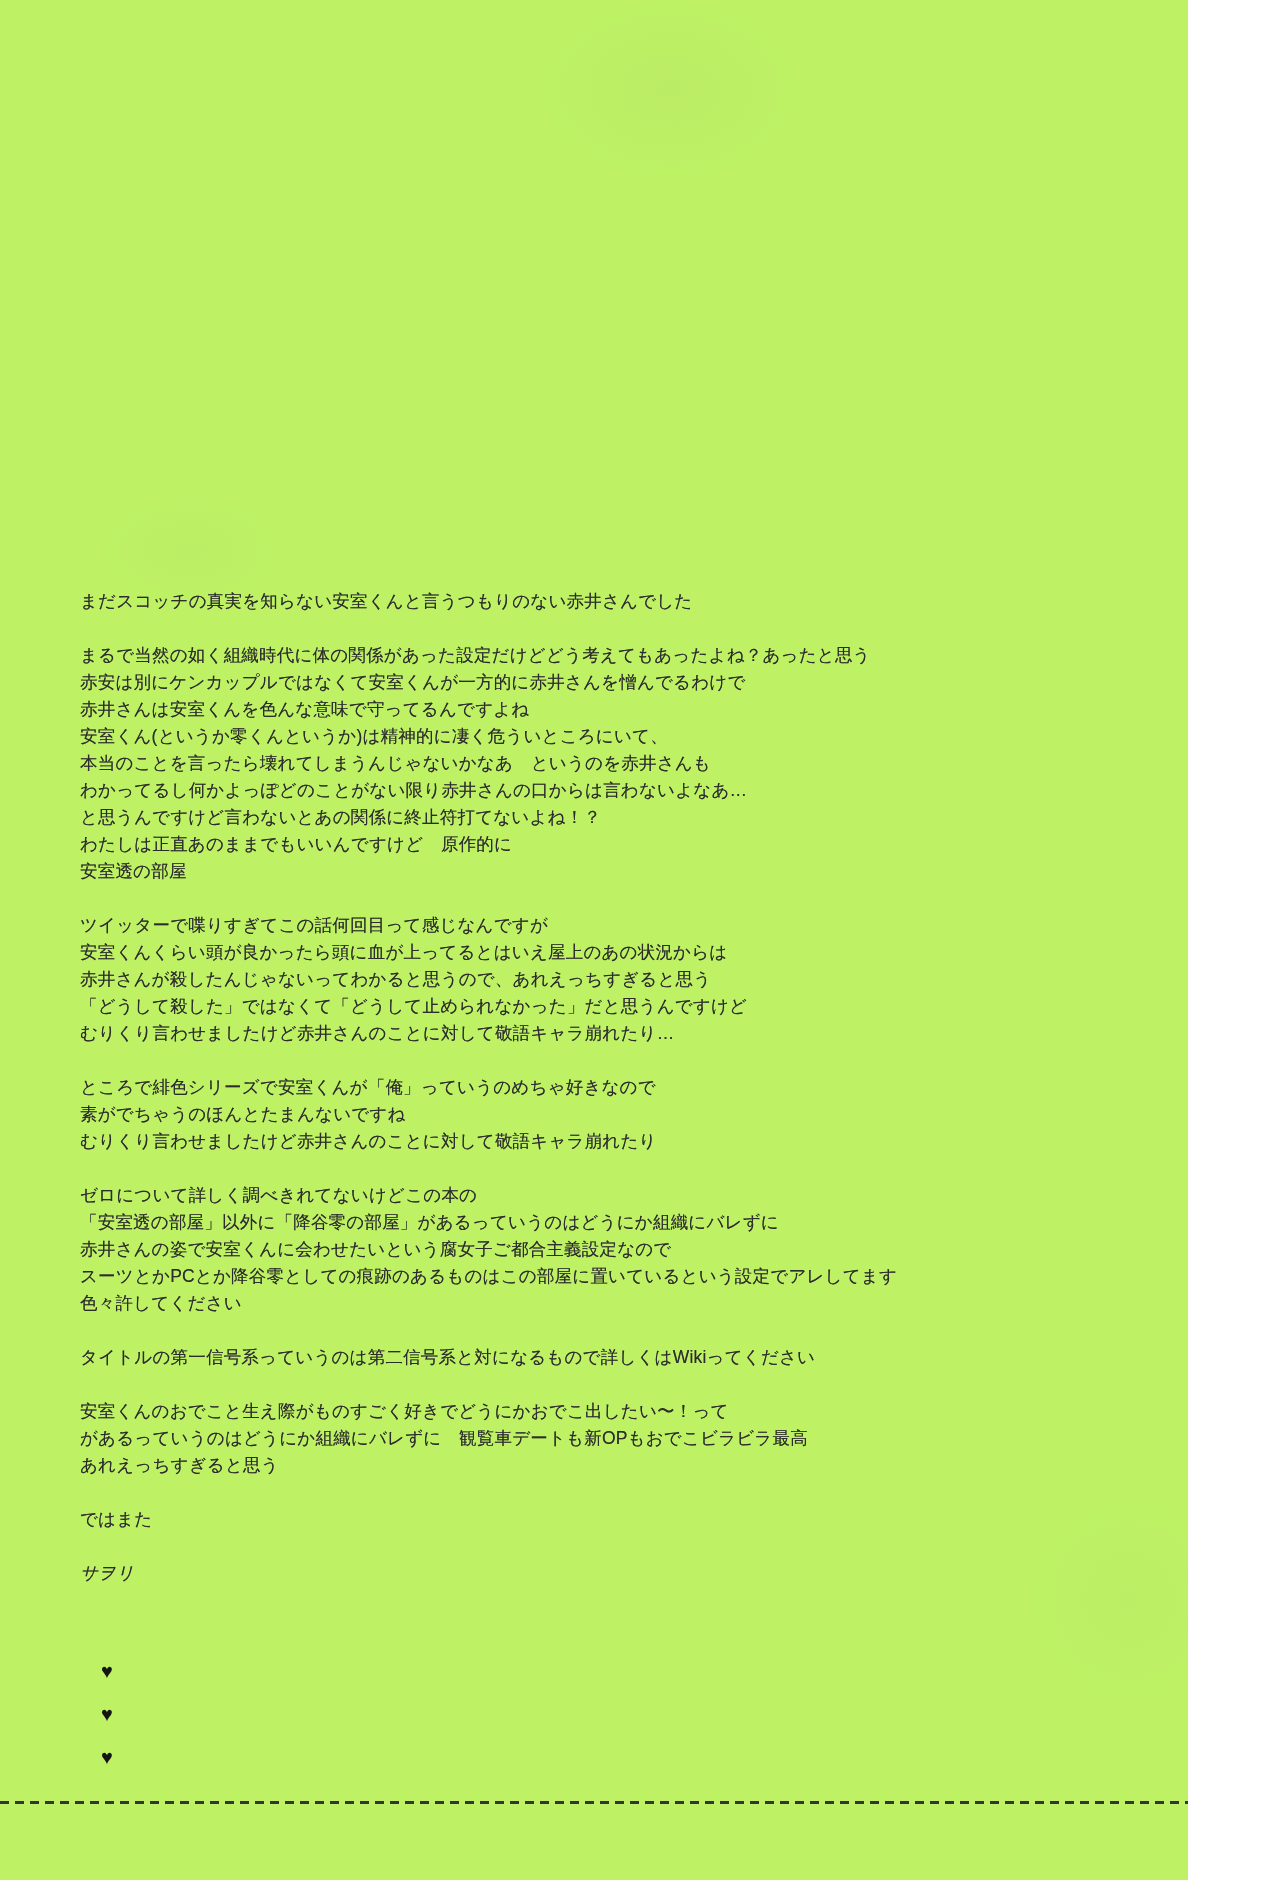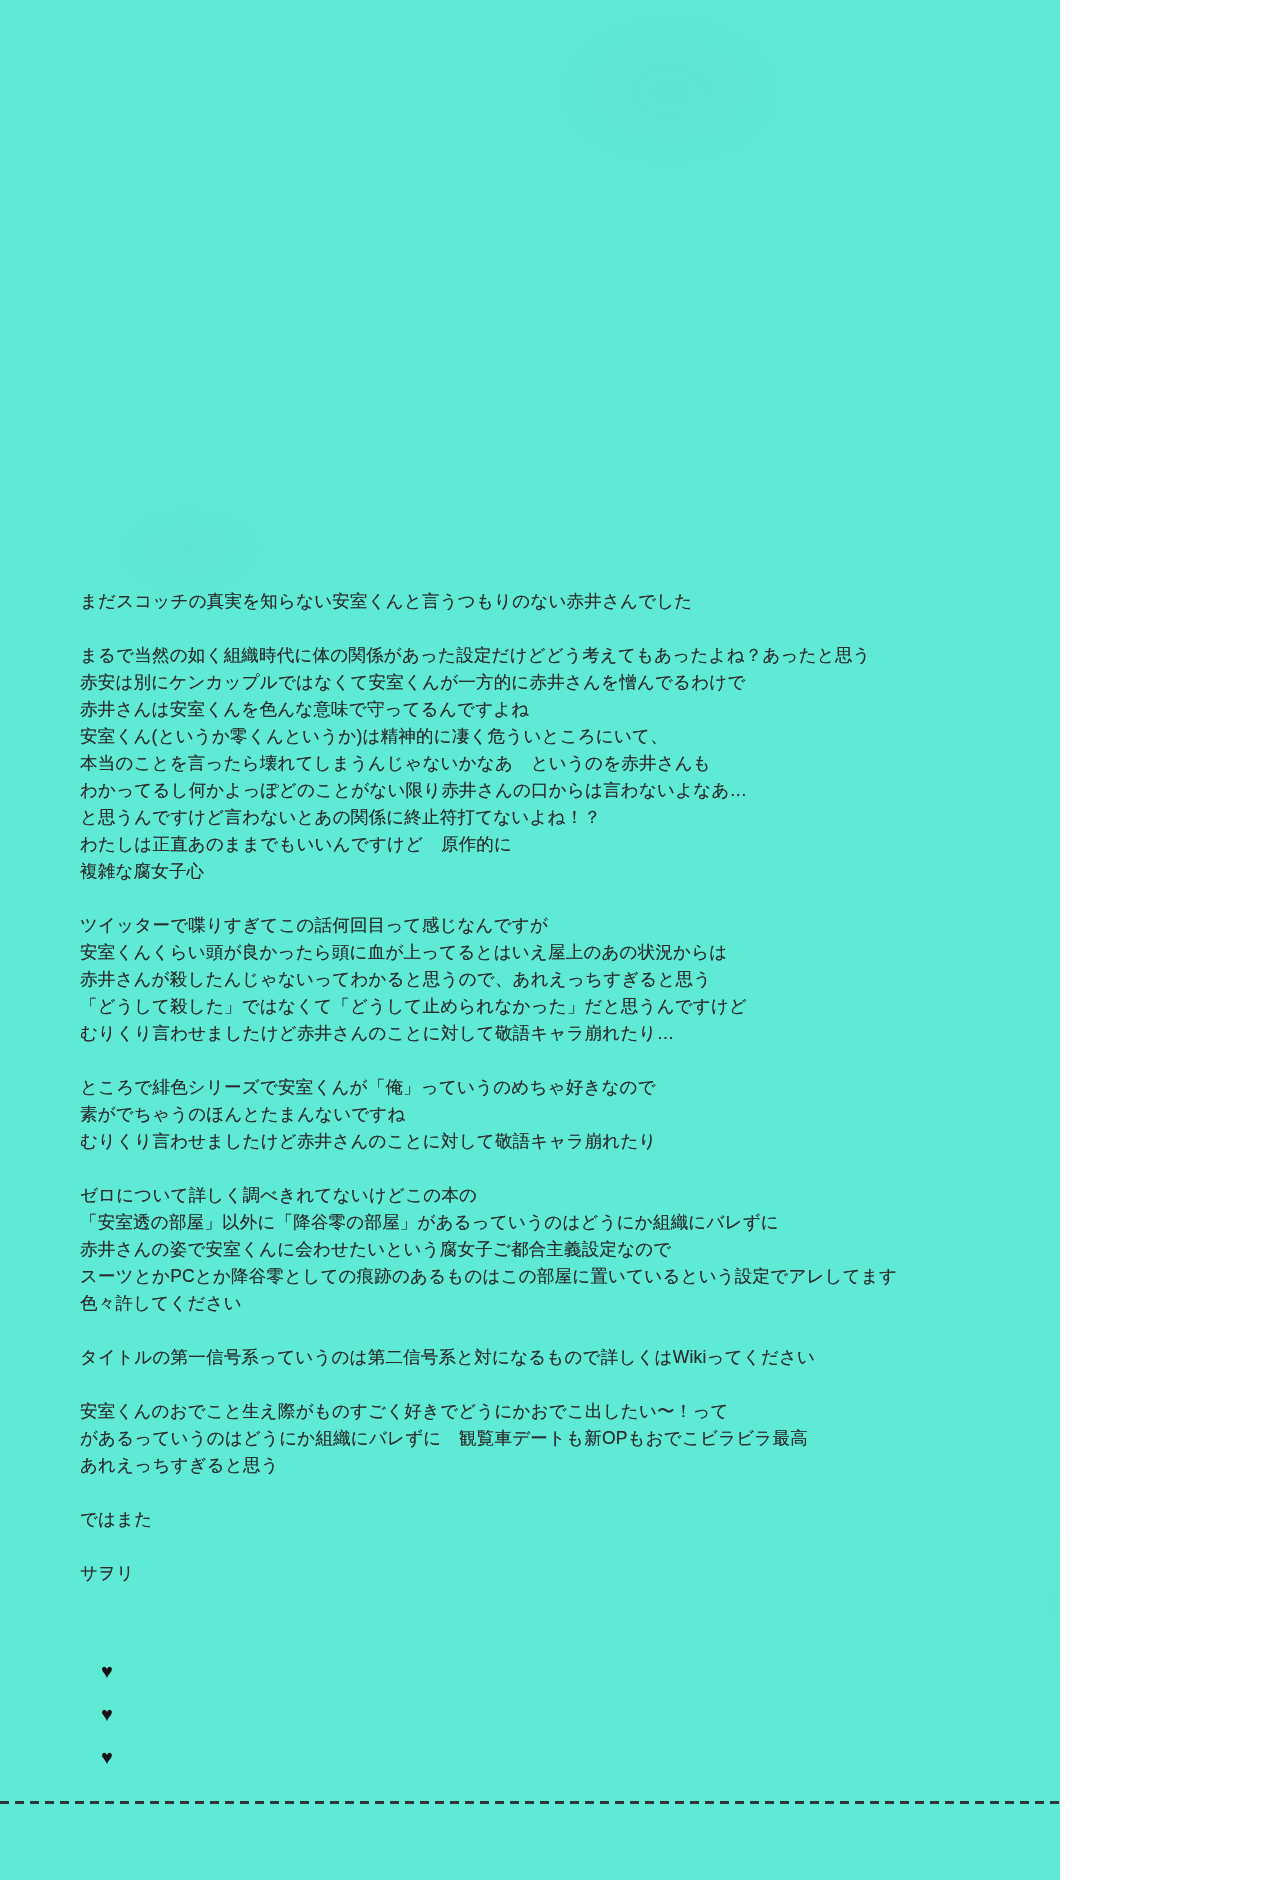--- a/index.html
+++ b/index.html
@@ -2,23 +2,23 @@
 <html lang="ja"><head>
 <meta charset="utf-8">
 <style>
   html, body {
     margin: 0;
     padding: 0;
     background: #ffffff;
   }
   .page {
     position: relative;
-    width: 1060px;
+    width: 1188px;
     height: 1880px;
-    background: #5eead4;
+    background: #bef264;
     overflow: hidden;
     font-family: "Liberation Sans", "DejaVu Sans", sans-serif;
   }
   
   .noise {
     position: absolute;
     pointer-events: none;
     border-radius: 50%;
   }
   .noise.n1 { left: 480px; top: -40px; width: 380px; height: 260px;
@@ -33,21 +33,21 @@
     left: 80px;
     top: 588px;
     width: 1060px;
     color: #2c2c2c;
     font-size: 17.5px;
     line-height: 27px;
     letter-spacing: 0.2px;
     text-shadow: 0 0 0.5px rgba(44,44,44,0.55);
   }
   .para { margin: 0 0 27px 0; }
-  .para.gap-2 { margin-top: 27px; }
+  .para.gap-2 { margin-top: 27px; font-style: italic; }
   .line { white-space: pre; height: 27px; }
 
   .hearts {
     position: absolute;
     left: 101px;
     top: 1650px;
   }
   .heart {
     display: block;
     height: 43px;
@@ -80,21 +80,21 @@
       </div>
     <div class="para">
         <div class="line">まるで当然の如く組織時代に体の関係があった設定だけどどう考えてもあったよね？あったと思う</div>
         <div class="line">赤安は別にケンカップルではなくて安室くんが一方的に赤井さんを憎んでるわけで</div>
         <div class="line">赤井さんは安室くんを色んな意味で守ってるんですよね</div>
         <div class="line">安室くん(というか零くんというか)は精神的に凄く危ういところにいて、</div>
         <div class="line">本当のことを言ったら壊れてしまうんじゃないかなあ　というのを赤井さんも</div>
         <div class="line">わかってるし何かよっぽどのことがない限り赤井さんの口からは言わないよなあ…</div>
         <div class="line">と思うんですけど言わないとあの関係に終止符打てないよね！？</div>
         <div class="line">わたしは正直あのままでもいいんですけど　原作的に</div>
-        <div class="line">複雑な腐女子心</div>
+        <div class="line">安室透の部屋</div>
       </div>
     <div class="para">
         <div class="line">ツイッターで喋りすぎてこの話何回目って感じなんですが</div>
         <div class="line">安室くんくらい頭が良かったら頭に血が上ってるとはいえ屋上のあの状況からは</div>
         <div class="line">赤井さんが殺したんじゃないってわかると思うので、あれえっちすぎると思う</div>
         <div class="line">「どうして殺した」ではなくて「どうして止められなかった」だと思うんですけど</div>
         <div class="line">むりくり言わせましたけど赤井さんのことに対して敬語キャラ崩れたり…</div>
       </div>
     <div class="para">
         <div class="line">ところで緋色シリーズで安室くんが「俺」っていうのめちゃ好きなので</div>

